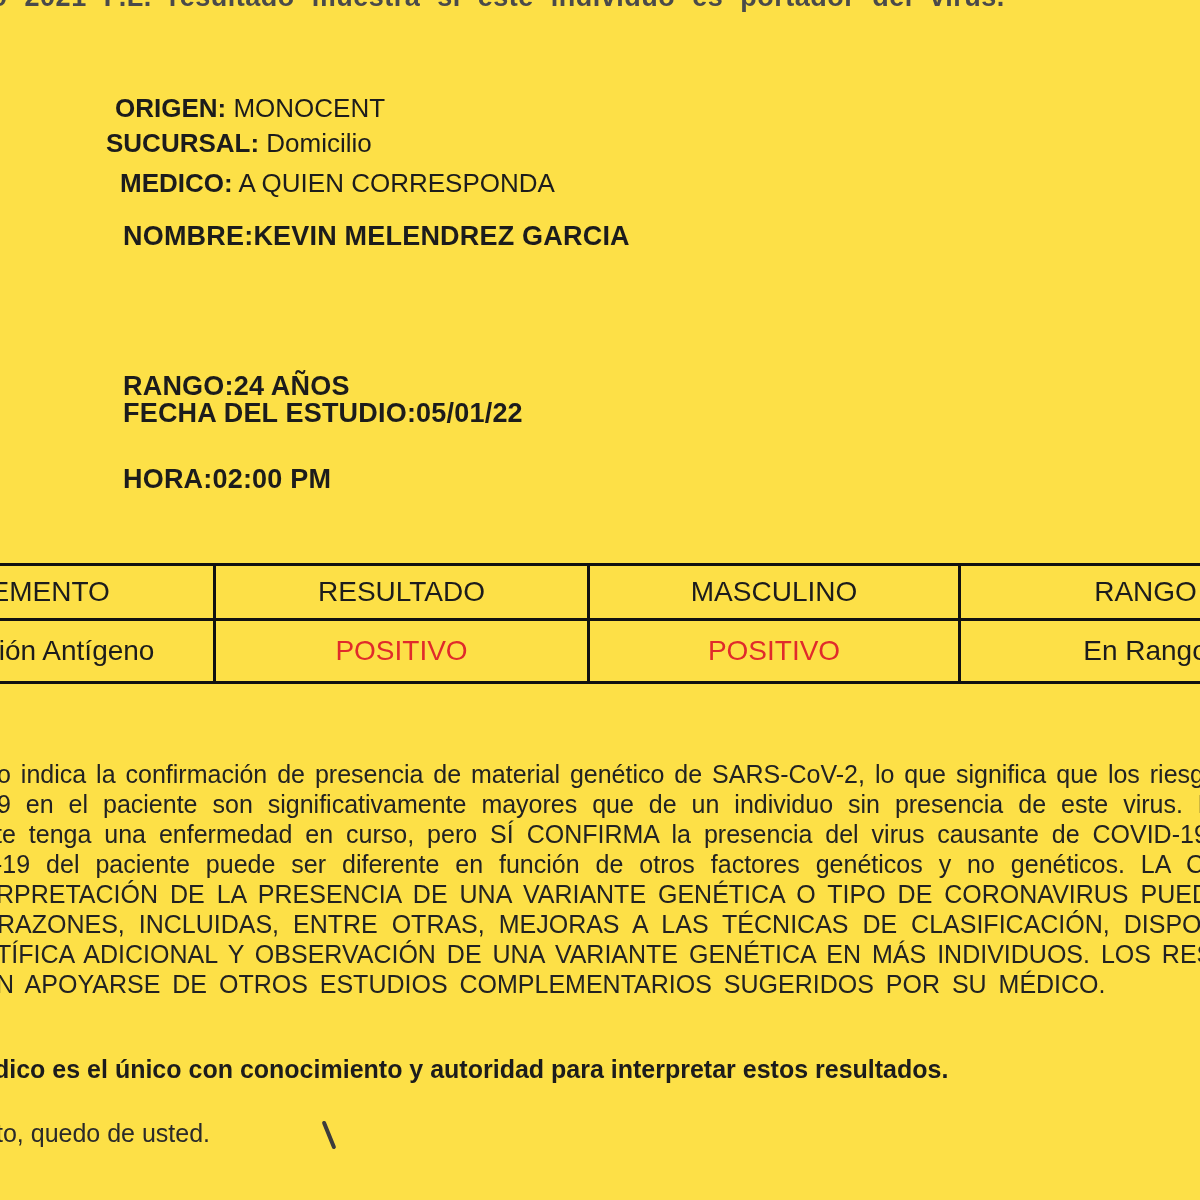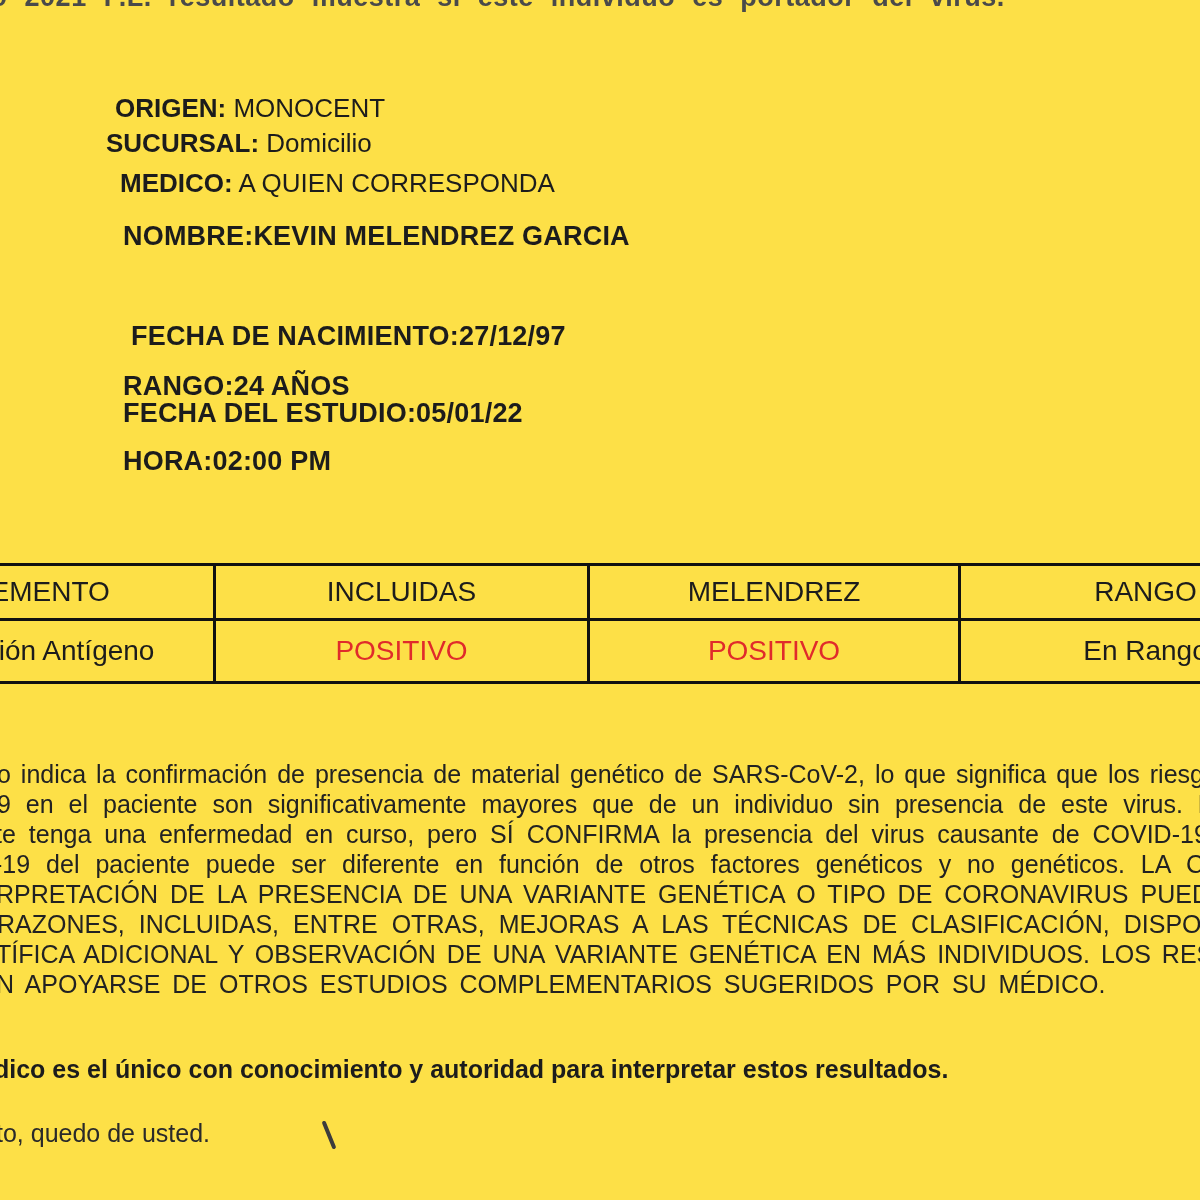--- a/index.html
+++ b/index.html
@@ -61,37 +61,36 @@
     <span class="lbl">ORIGEN:</span><span> MONOCENT</span>
   </div>
   <div class="abs info" style="left:106px;top:128px;">
     <span class="lbl">SUCURSAL:</span><span> Domicilio</span>
   </div>
   <div class="abs info" style="left:120px;top:168px;">
     <span class="lbl">MEDICO:</span><span> A QUIEN CORRESPONDA</span>
   </div>
 
   <div class="abs patient" style="left:123px;top:221px;">NOMBRE:KEVIN MELENDREZ GARCIA</div>
-  <div class="abs patient" style="left:131px;top:321px;">FECHA DE NACIMIENTO:27/12/97</div>
   <div class="abs patient" style="left:123px;top:371px;">RANGO:24 AÑOS</div>
   <div class="abs patient" style="left:123px;top:398px;">FECHA DEL ESTUDIO:05/01/22</div>
-  <div class="abs patient" style="left:123px;top:446px;">HORA:02:00 PM</div>
+  <div class="abs patient" style="left:123px;top:464px;">HORA:02:00 PM</div>
 
   <table class="rtable">
     <colgroup>
       <col style="width:363px">
         <col style="width:374px">
         <col style="width:371px">
         <col style="width:372px">
     </colgroup>
     <thead>
       <tr>
         <th>ELEMENTO</th>
-        <th>INCLUIDAS</th>
-        <th>MELENDREZ</th>
+        <th>RESULTADO</th>
+        <th>MASCULINO</th>
         <th>RANGO</th>
       </tr>
     </thead>
     <tbody>
       <tr>
         <td>Detección Antígeno</td>
         <td class="pos" style="color:#e02b2b;">POSITIVO</td>
         <td class="pos" style="color:#e02b2b;">POSITIVO</td>
         <td>En Rango</td>
       </tr>

